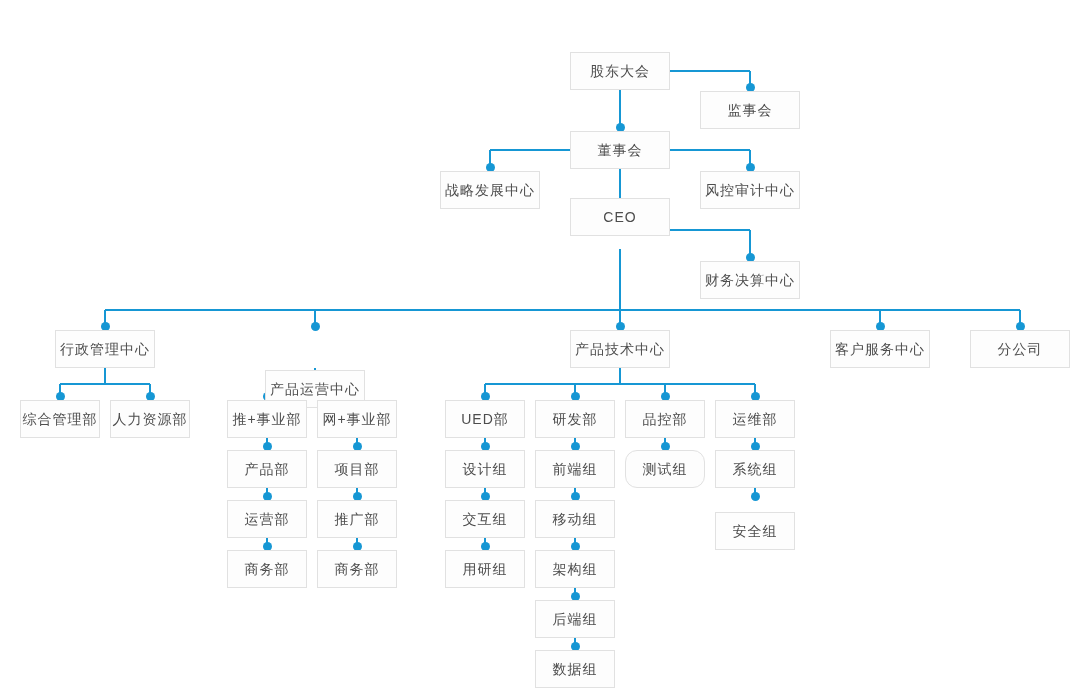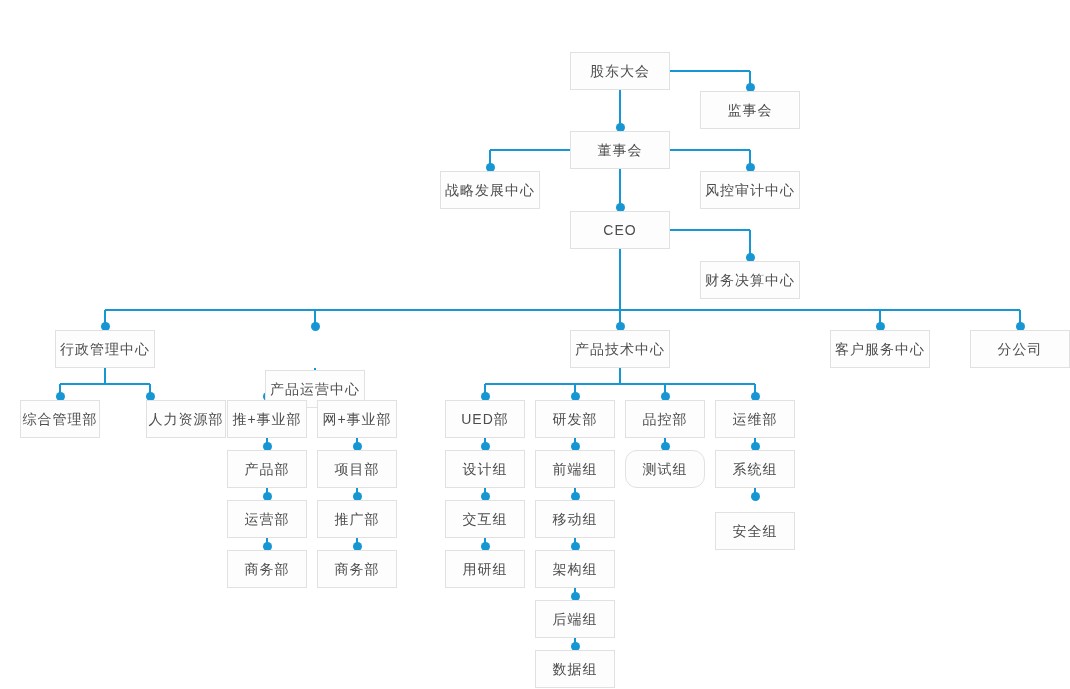--- a/index.html
+++ b/index.html
@@ -112,29 +112,29 @@
     <div class="dot" style="left: 660.5px; top: 441.5px; width: 9px; height: 9px;"></div>
     <div class="line" style="left: 754px; top: 438px; width: 2px; height: 12px;"></div>
     <div class="dot" style="left: 750.5px; top: 441.5px; width: 9px; height: 9px;"></div>
     <div class="line" style="left: 754px; top: 488px; width: 2px; height: 12px;"></div>
     <div class="dot" style="left: 750.5px; top: 491.5px; width: 9px; height: 9px;"></div>
     <div class="node" style="left: 570px; top: 52px; width: 100px; height: 38px;">股东大会</div>
     <div class="node" style="left: 700px; top: 91px; width: 100px; height: 38px;">监事会</div>
     <div class="node" style="left: 570px; top: 131px; width: 100px; height: 38px;">董事会</div>
     <div class="node" style="left: 440px; top: 171px; width: 100px; height: 38px;">战略发展中心</div>
     <div class="node" style="left: 700px; top: 171px; width: 100px; height: 38px;">风控审计中心</div>
-    <div class="node" style="left: 570px; top: 211px; width: 100px; height: 38px;">CEO</div>
+    <div class="node" style="left: 570px; top: 198px; width: 100px; height: 38px;">CEO</div>
     <div class="node" style="left: 700px; top: 261px; width: 100px; height: 38px;">财务决算中心</div>
     <div class="node" style="left: 55px; top: 330px; width: 100px; height: 38px;">行政管理中心</div>
     <div class="node" style="left: 265px; top: 330px; width: 100px; height: 38px; margin-top: 40px;">产品运营中心</div>
     <div class="node" style="left: 570px; top: 330px; width: 100px; height: 38px;">产品技术中心</div>
     <div class="node" style="left: 830px; top: 330px; width: 100px; height: 38px;">客户服务中心</div>
     <div class="node" style="left: 970px; top: 330px; width: 100px; height: 38px;">分公司</div>
     <div class="node" style="left: 20px; top: 400px; width: 80px; height: 38px;">综合管理部</div>
-    <div class="node" style="left: 110px; top: 400px; width: 80px; height: 38px; margin-left: 36px;">人力资源部</div>
+    <div class="node" style="left: 110px; top: 400px; width: 80px; height: 38px;">人力资源部</div>
     <div class="node" style="left: 227px; top: 400px; width: 80px; height: 38px;">推+事业部</div>
     <div class="node" style="left: 317px; top: 400px; width: 80px; height: 38px;">网+事业部</div>
     <div class="node" style="left: 445px; top: 400px; width: 80px; height: 38px;">UED部</div>
     <div class="node" style="left: 535px; top: 400px; width: 80px; height: 38px;">研发部</div>
     <div class="node" style="left: 625px; top: 400px; width: 80px; height: 38px;">品控部</div>
     <div class="node" style="left: 715px; top: 400px; width: 80px; height: 38px;">运维部</div>
     <div class="node" style="left: 227px; top: 450px; width: 80px; height: 38px;">产品部</div>
     <div class="node" style="left: 317px; top: 450px; width: 80px; height: 38px;">项目部</div>
     <div class="node" style="left: 445px; top: 450px; width: 80px; height: 38px;">设计组</div>
     <div class="node" style="left: 535px; top: 450px; width: 80px; height: 38px;">前端组</div>

